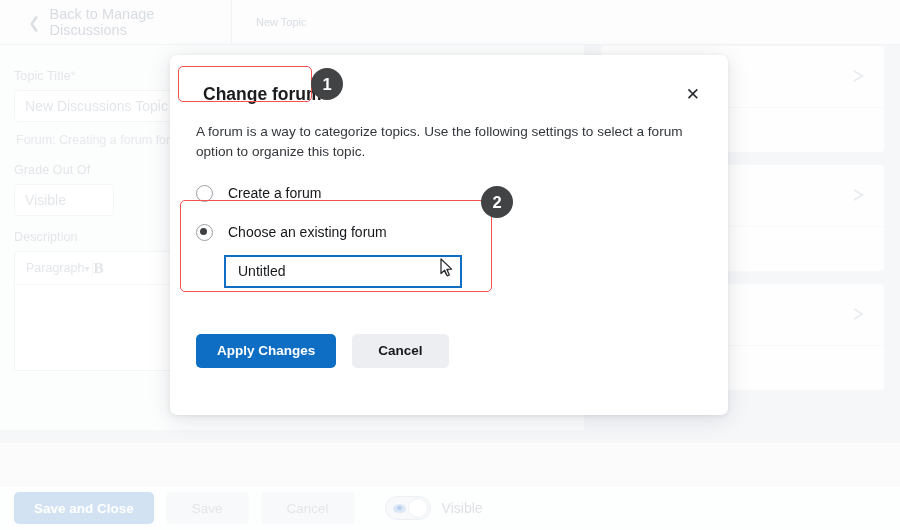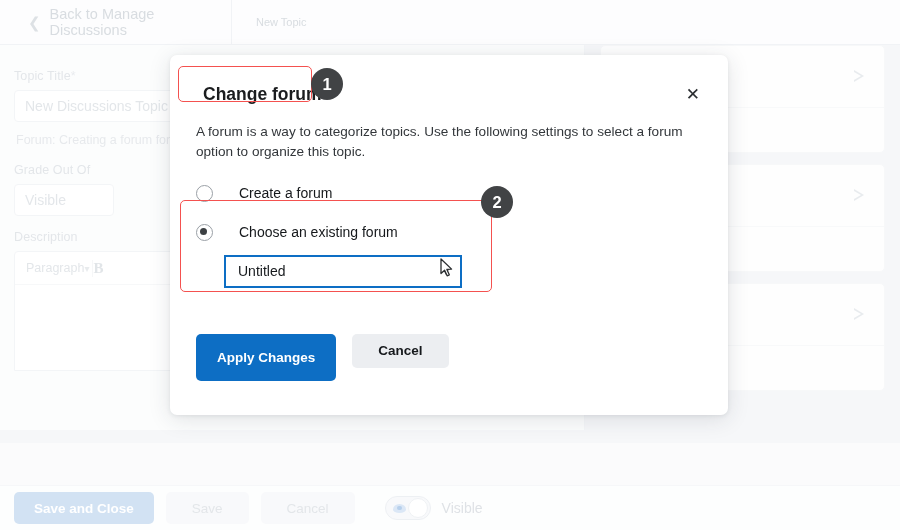--- a/index.html
+++ b/index.html
@@ -199,21 +199,21 @@
   }
   .close-x {
     color: #2b2e31; font-size: 17px; line-height: 1;
     margin-top: 9px; margin-right: 2px;
   }
   .modal-desc {
     color: #33373b; font-size: 13.6px; line-height: 1.5;
     width: 512px; margin: 10px 0 0 2px;
   }
   .radio-row {
-    display: flex; align-items: center; gap: 26px;
+    display: flex; align-items: center; gap: 15px;
     margin-left: 2px;
   }
   .radio {
     width: 17px; height: 17px; border-radius: 50%;
     border: 1.6px solid #9aa0a6; background: #fff;
     flex: none; position: relative;
   }
   .radio.sel::after {
     content: ""; position: absolute;
     left: 3.4px; top: 3.4px;
@@ -225,21 +225,21 @@
     width: 238px; height: 33px;
     border: 2px solid #0d6ec4; border-radius: 0;
     background: #fff;
     display: flex; align-items: center; justify-content: space-between;
     padding: 0 11px 0 12px;
     font-size: 14px; color: #16191c;
   }
   .sel-chev { color: #2b2e31; font-size: 12px; }
   .modal-btns { display: flex; gap: 16px; margin: 0 0 0 2px; }
   .btn-primary {
-    height: 47px; padding: 0 21px;
+    height: 34px; padding: 0 21px;
     background: #0d6ec4; border-radius: 5px;
     color: #fff; font-size: 13.5px; font-weight: bold;
     display: flex; align-items: center; justify-content: center;
   }
   .btn-secondary {
     height: 34px; padding: 0 26px;
     background: #eceef1; border-radius: 5px;
     color: #16191c; font-size: 13.5px; font-weight: bold;
     display: flex; align-items: center; justify-content: center;
   }

